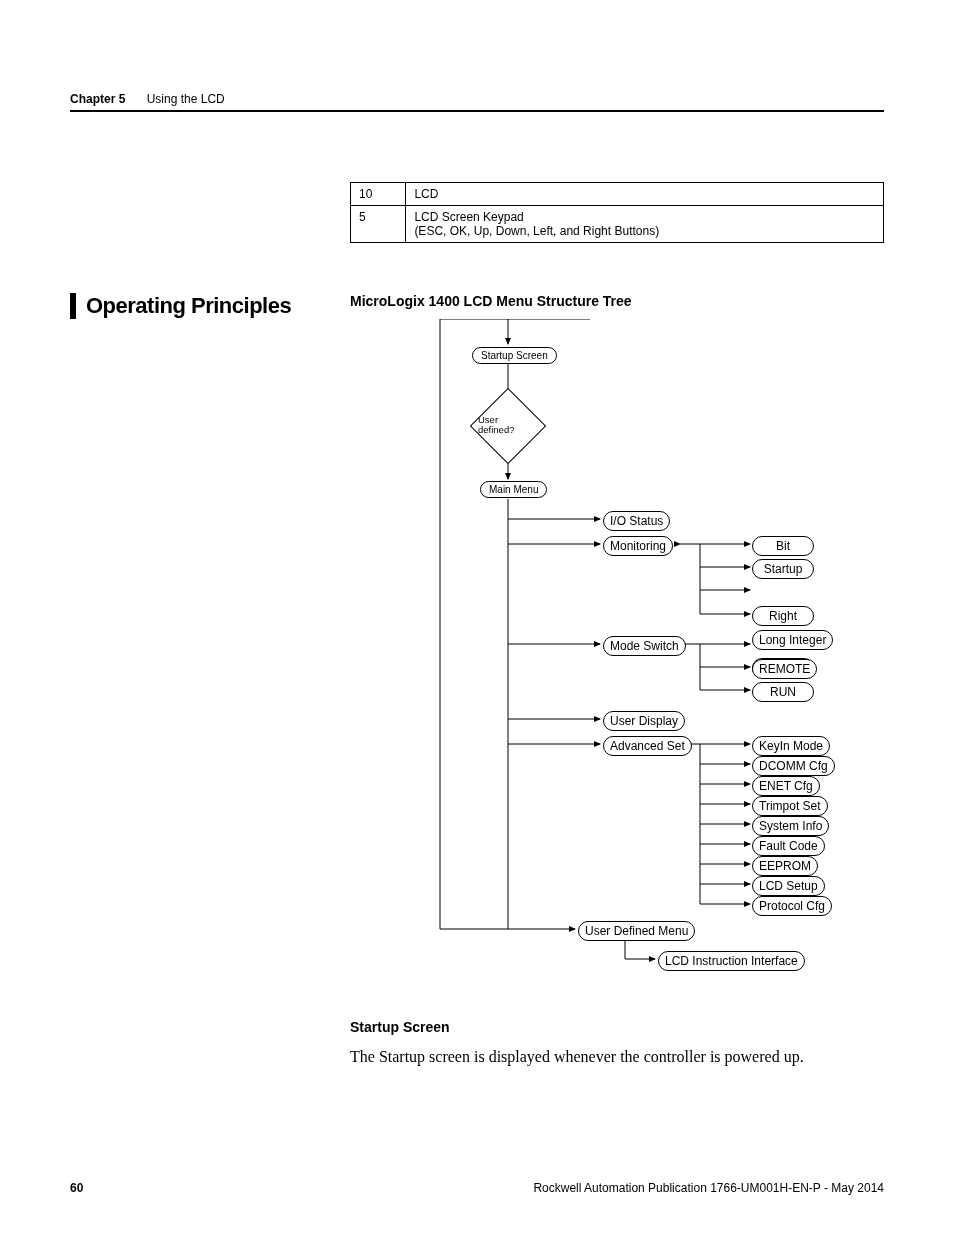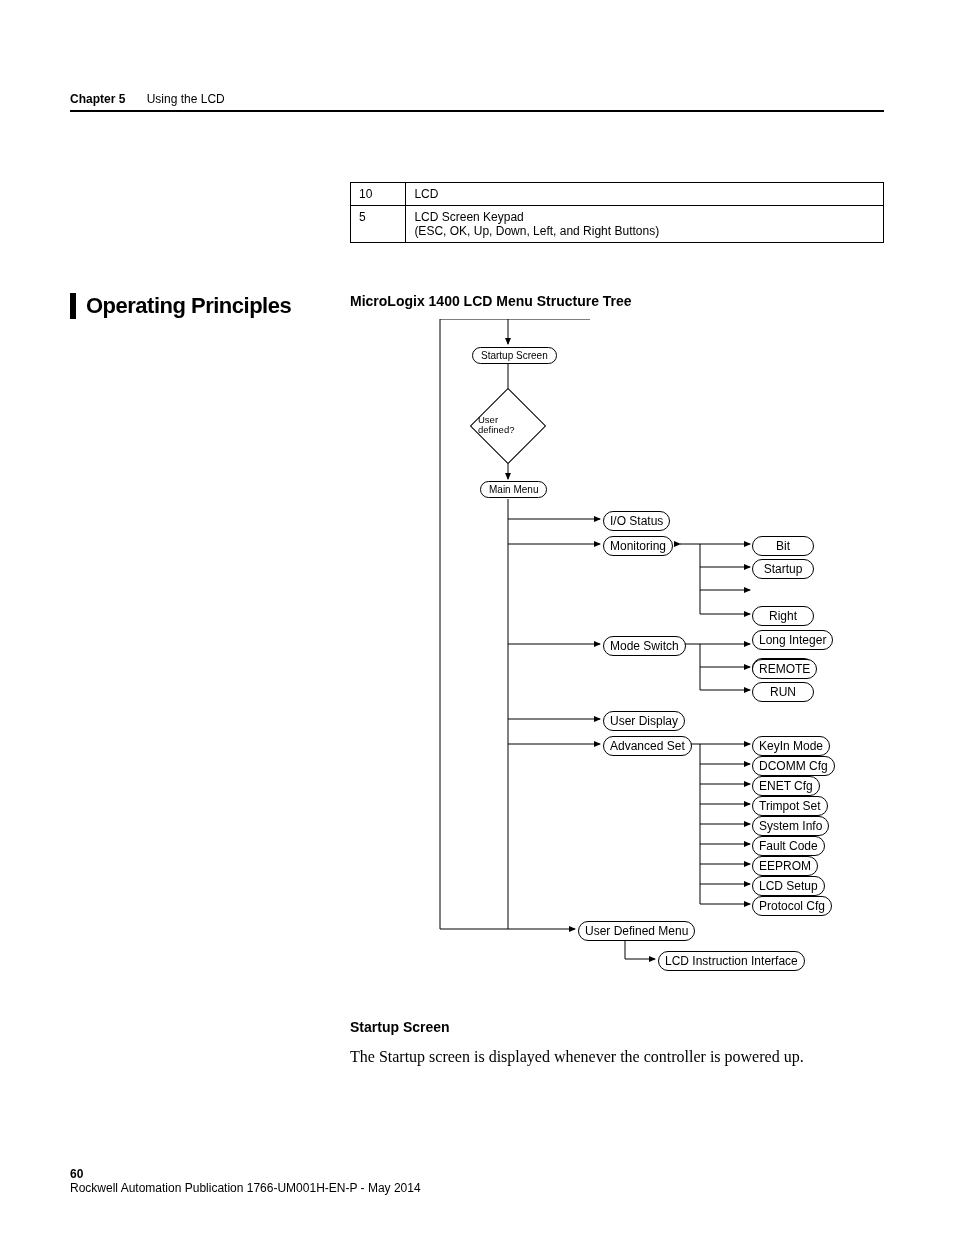--- a/index.html
+++ b/index.html
@@ -91,22 +91,21 @@
   }
   .subheading2 { font-weight: bold; font-size: 14px; margin-top: 20px; margin-bottom: 10px; }
   .body-text { font-family: Georgia, 'Times New Roman', serif; font-size: 16px; line-height: 1.5; }
   .footer {
     position: absolute;
     bottom: 40px;
     left: 70px;
     right: 70px;
     font-size: 12px;
     display: flex;
-    justify-content: flex-end;
-    flex-direction: column;
+    justify-content: space-between;
   }
   .footer .pagenum { font-weight: bold; }
 </style>
 </head>
 <body>
 
 <div class="page">
   <div class="header-line">
     <span class="chapter">Chapter 5</span>
     <span>Using the LCD</span>

